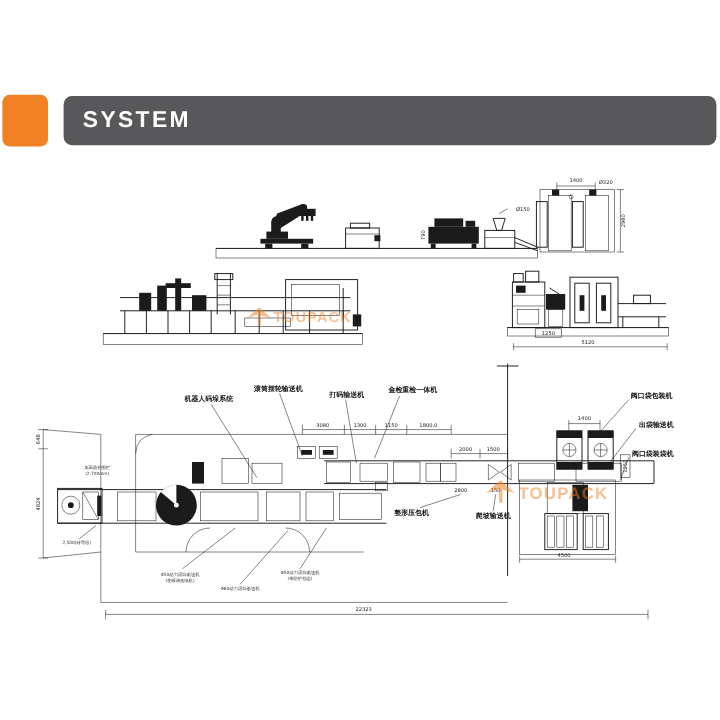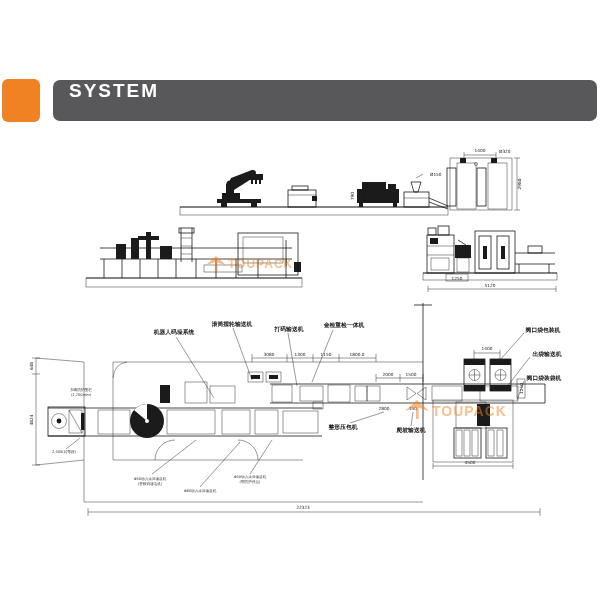--- a/index.html
+++ b/index.html
@@ -1,20 +1,20 @@
 <!DOCTYPE html>
 <html><head>
 <meta charset="utf-8">
 <style>
   html,body{margin:0;padding:0;background:#fff;}
   .canvas{position:relative;width:600px;height:600px;background:#fff;overflow:hidden;
           font-family:"Liberation Sans",sans-serif;}
   .accent{position:absolute;left:2px;top:79px;width:38px;height:43px;border-radius:6px;background:#F08224;}
   .hbar{position:absolute;left:53px;top:80px;width:544px;height:41px;border-radius:7px;background:#58585A;
-        display:flex;}
+        display:flex;align-items:center;}
   .hbar span{color:#fff;font-size:19px;font-weight:bold;letter-spacing:2px;padding-left:16px;
              font-family:"Liberation Sans",sans-serif;}
   svg{position:absolute;left:0;top:0;}
   .k  {stroke:#1b1b1b;stroke-width:.8;fill:none;}
   .kt {stroke:#1b1b1b;stroke-width:.45;fill:none;}
   .f  {fill:#1b1b1b;stroke:none;}
   .dim{font-family:"DejaVu Sans",sans-serif;font-size:4.3px;fill:#222;}
   .dimv{font-family:"DejaVu Sans",sans-serif;font-size:4.3px;fill:#222;}
   .lbl{font-family:"DejaVu Sans",sans-serif;font-size:5.8px;font-weight:bold;fill:#111;}
   .note{font-family:"DejaVu Sans",sans-serif;font-size:3.6px;fill:#333;}

